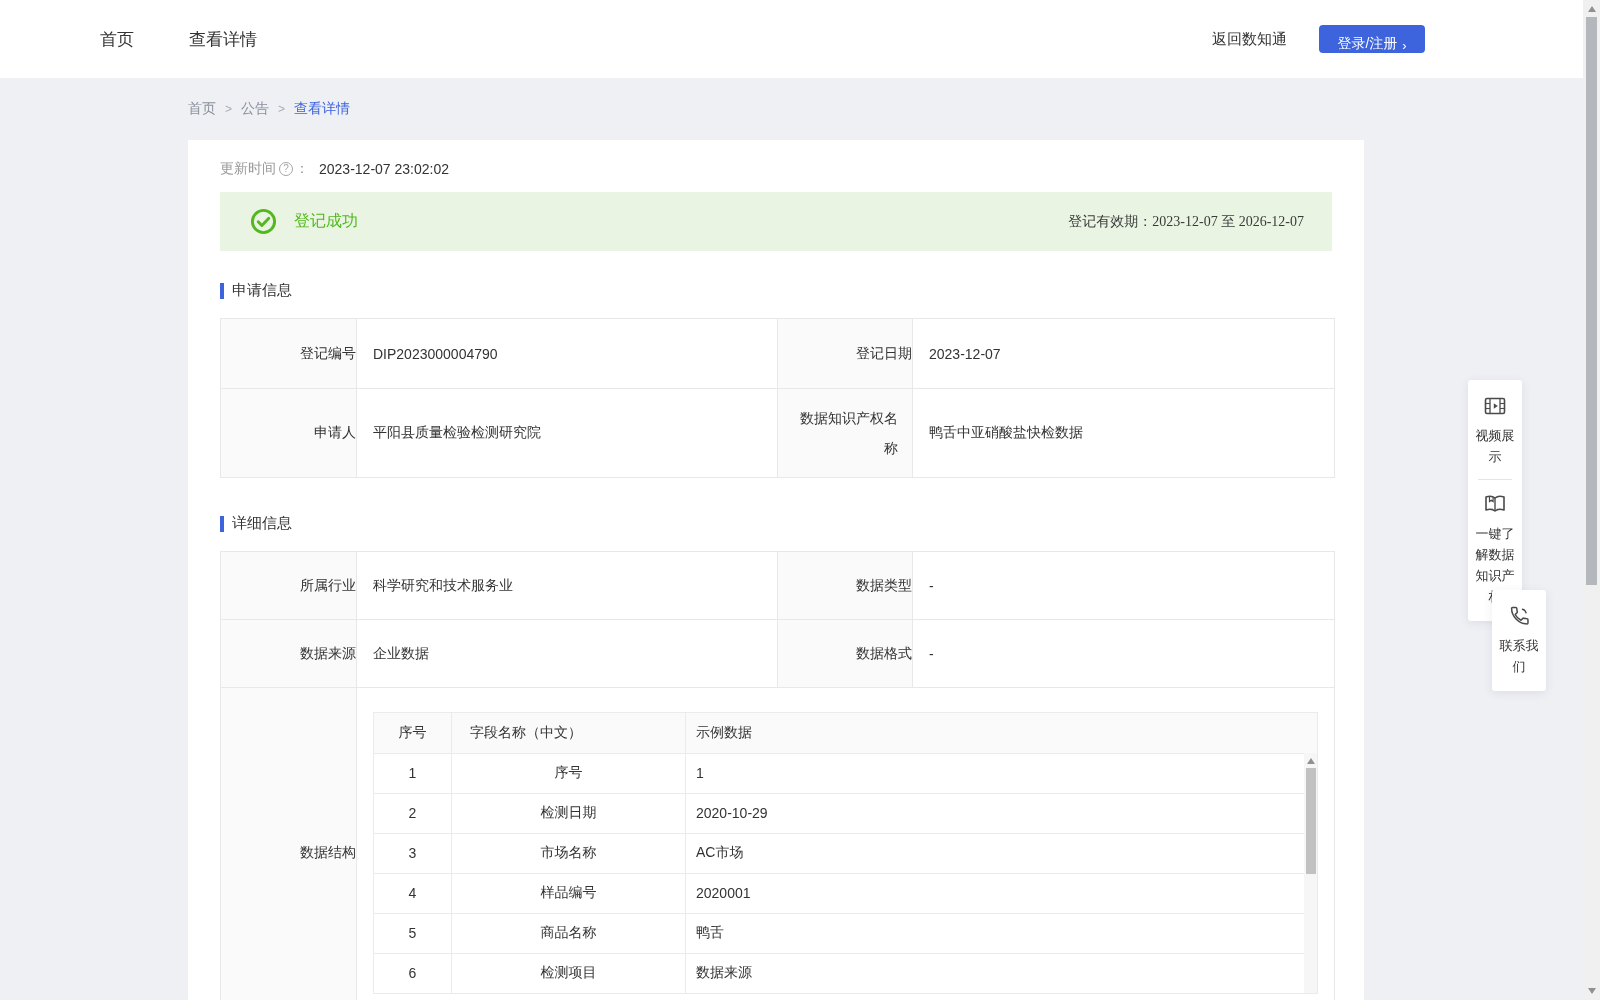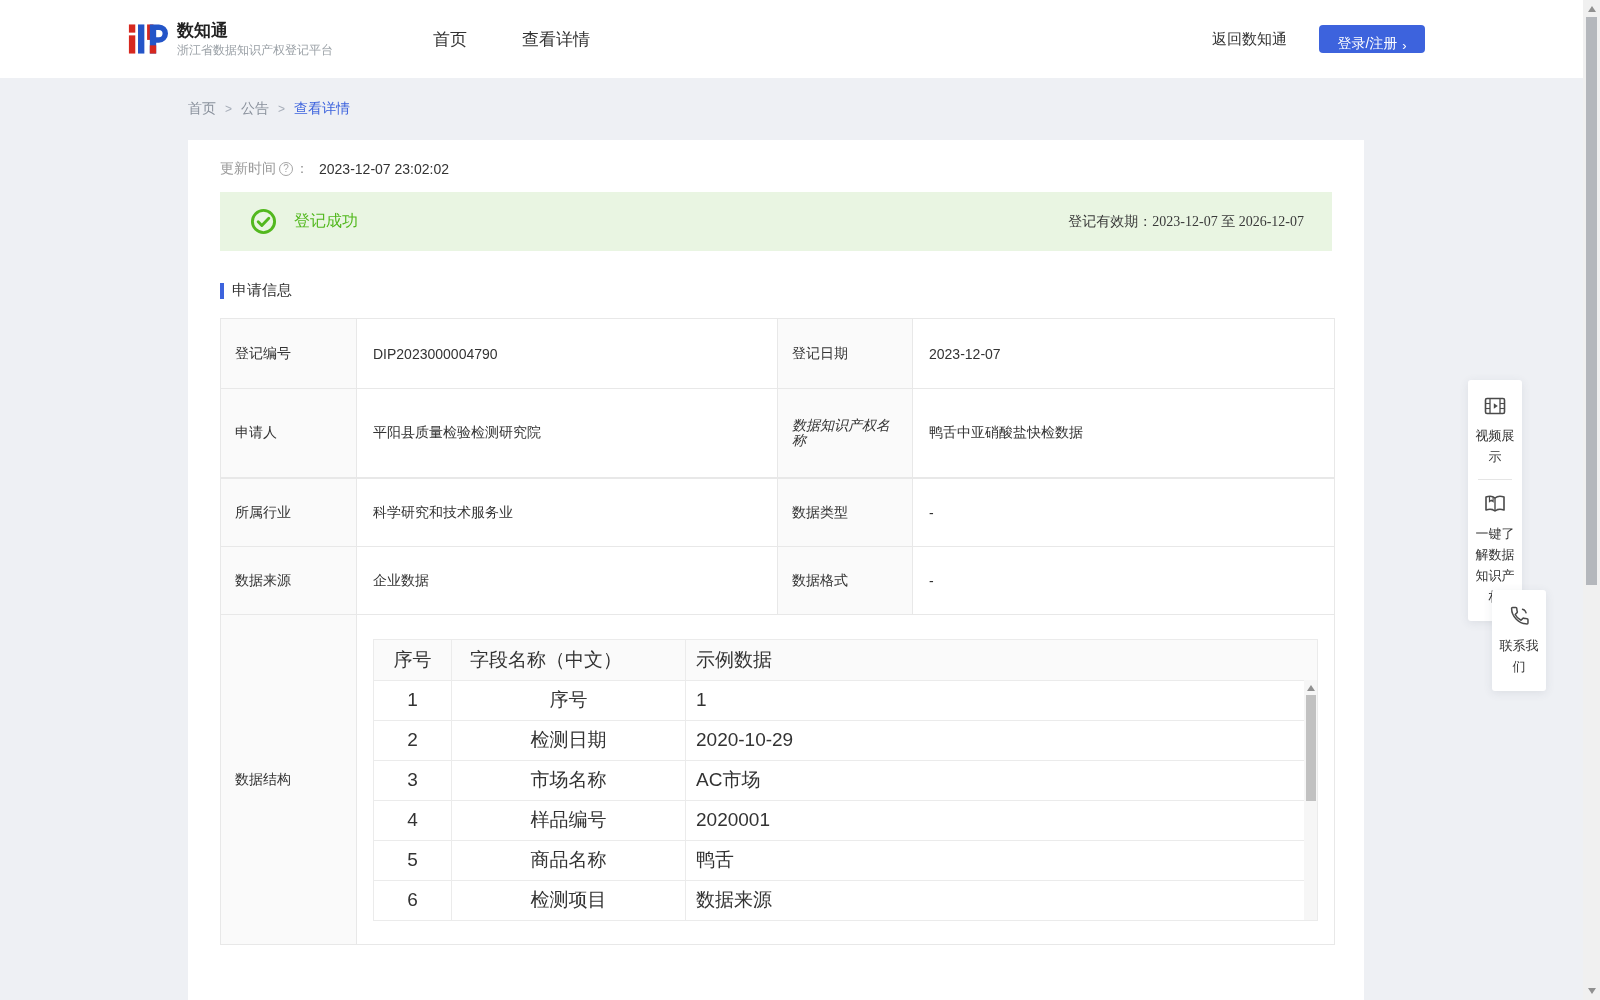--- a/index.html
+++ b/index.html
@@ -39,29 +39,29 @@
   .banner-check { width:27px; height:27px; }
   .banner-text { color:#52b81e; font-size:16px; margin-left:17px; }
   .banner-validity { margin-left:auto; font-family:"Liberation Serif","DejaVu Serif",serif; font-size:14px; color:#3a3a3a; }
 
   .section-head { display:flex; align-items:center; margin-top:30px; margin-bottom:18px; }
   .section-bar { width:4px; height:16px; background:#3d63dd; margin-right:8px; }
   .section-title { font-size:15px; font-weight:500; color:#333; }
 
   table.info { border-collapse:collapse; table-layout:fixed; width:1114px; }
   table.info td { border:1px solid #e8e8e8; font-size:14px; color:#333; vertical-align:middle; }
-  td.lbl { background:#fafafa; padding-left:14px; }
+  td.lbl { background:#fafafa; padding-left:14px;text-align:right; }
   td.val { background:#fff; padding-left:16px; }
-  td.val-wrap { line-height:15px; padding-right:14px;font-style:italic; }
+  td.val-wrap { line-height:30px; padding-right:14px; }
 
   
   td.struct-cell { padding:16px; vertical-align:top; }
   .struct-wrap { position:relative; width:100%; }
   table.struct { border-collapse:collapse; table-layout:fixed; width:100%; }
-  table.struct th, table.struct td { border:1px solid #ebebeb; font-size:19px; color:#333; font-weight:normal; }
+  table.struct th, table.struct td { border:1px solid #ebebeb; font-size:14px; color:#333; font-weight:normal; }
   table.struct th { background:#fafafa; height:41px; text-align:left; padding-left:18px; }
   table.struct th.c-idx { text-align:center; padding-left:0; }
   table.struct td { height:40px; background:#fff; }
   .c-idx { text-align:center; }
   .c-name { text-align:center; }
   .c-sample { text-align:left; padding-left:10px; }
 
   .inner-scrollbar { position:absolute; top:41px; right:1px; bottom:1px; width:13px; background:#f6f6f6; }
   .inner-thumb { position:absolute; top:15px; left:1.5px; width:10px; height:106px; background:#c1c1c1; }
   .tri-up { width:0; height:0; border-left:4px solid transparent; border-right:4px solid transparent; border-bottom:6px solid #909090; margin:5px auto 0 auto; }
@@ -78,34 +78,20 @@
   
   .page-scrollbar { position:absolute; right:0; top:0; width:17px; height:1000px; background:#f0f0f0; }
   .page-scrollbar .tri-up { margin-top:6px; }
   .page-thumb { position:absolute; top:17px; left:3px; width:11px; height:568px; background:#b4b7bc; }
   .page-scrollbar .tri-down { position:absolute; bottom:6px; left:4.5px; }
 </style>
 </head>
 <body>
 
 <div class="topbar">
-  <div class="logo-wrap">
-    <svg class="logo-svg" viewBox="0 0 44 46">
-      <rect x="1" y="7" width="7" height="9" fill="#d6281f"></rect>
-      <rect x="1" y="19" width="7" height="20" fill="#d6281f"></rect>
-      <rect x="11" y="7" width="7" height="32" fill="#2455c8"></rect>
-      <rect x="21" y="7" width="7" height="17" fill="#d6281f"></rect>
-      <path d="M24 7 h10 a10 10 0 0 1 0 20 h-3 v12 h-7 z M31 13 v8 h3 a4 4 0 0 0 0-8 z" fill="#2455c8"></path>
-      <rect x="24" y="30" width="7" height="9" fill="#d6281f"></rect>
-    </svg>
-    <div class="logo-text">
-      <div class="logo-title">数知通</div>
-      <div class="logo-sub">浙江省数据知识产权登记平台</div>
-    </div>
-  </div>
   <div class="nav">
     <div class="nav-item">首页</div>
     <div class="nav-item">查看详情</div>
   </div>
   <div class="top-right">
     <span class="back-link">返回数知通</span>
     <button class="login-btn">
       <span>登录/注册</span>
       <span class="login-arrow">›</span>
     </button>
@@ -159,20 +145,24 @@
     </tr>
     <tr style="height:89px;">
       <td class="lbl">申请人</td>
       <td class="val">平阳县质量检验检测研究院</td>
       <td class="lbl val-wrap" style="padding-left:14px;">数据知识产权名称</td>
       <td class="val">鸭舌中亚硝酸盐快检数据</td>
     </tr>
   </tbody>
     </table>
 
+  <div class="section-head" style="margin-top:36px;">
+    <div class="section-bar"></div>
+    <div class="section-title">详细信息</div>
+  </div>
 
   <table class="info">
     <colgroup>
         <col style="width:136px">
         <col style="width:421px">
         <col style="width:135px">
         <col style="width:422px">
       </colgroup>
     <tbody>
         <tr style="height:68px;">

